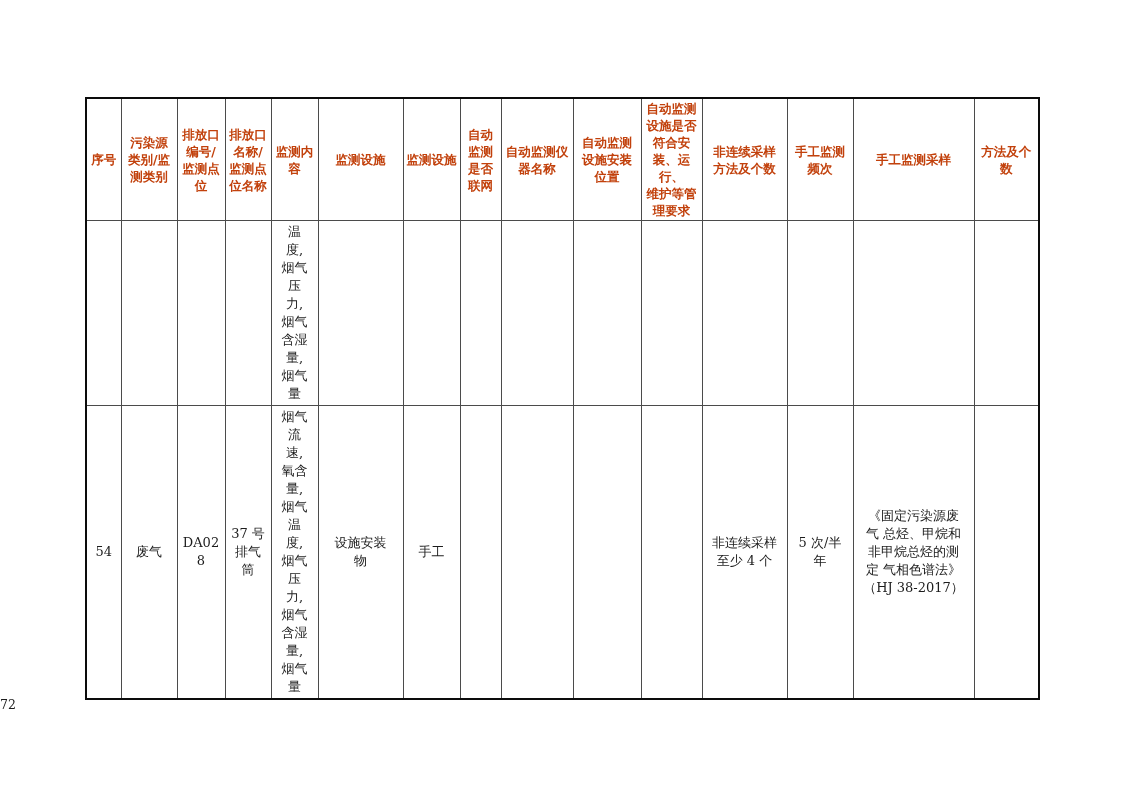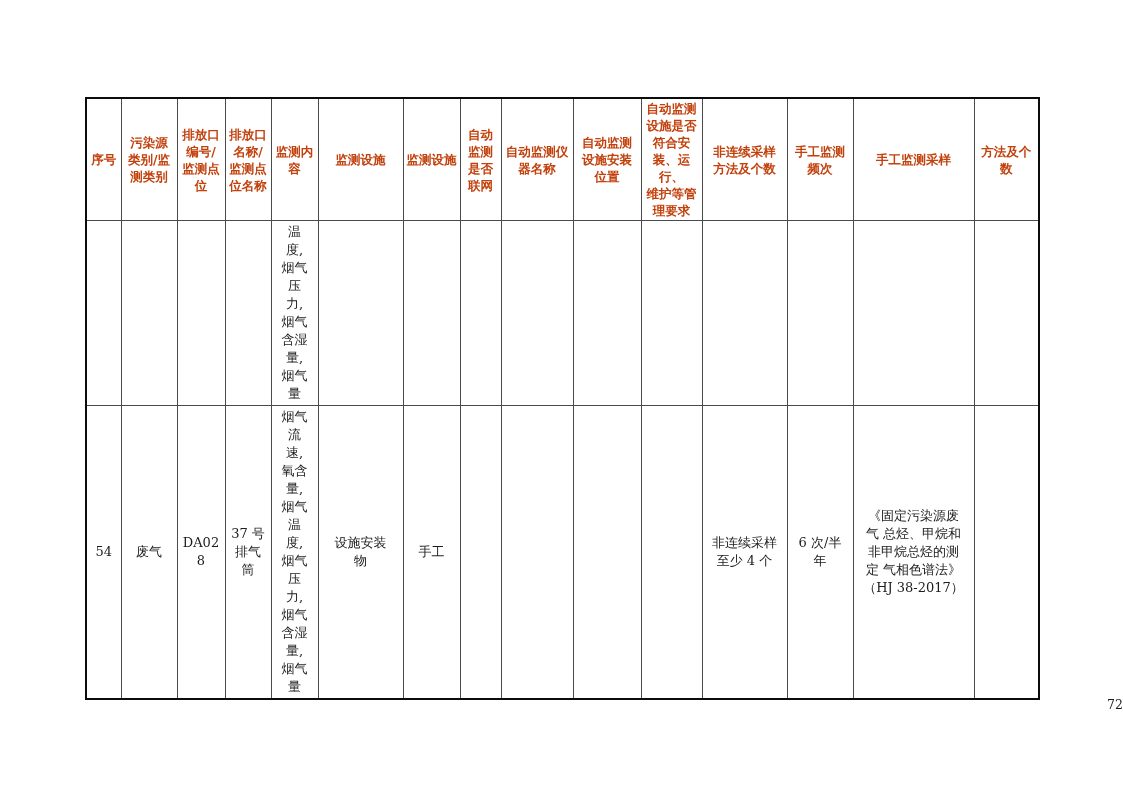--- a/index.html
+++ b/index.html
@@ -51,21 +51,21 @@
     font-size: 13px;
     line-height: 18px;
     color: #1c1c1c;
   }
   tr.header-row { height: 109px; }
   .page-number {
     position: absolute;
     left: 0;
     top: 697px;
     width: 1123px;
-    text-align: right;
+    text-align: left;
     font-family: "DejaVu Serif", "Liberation Serif", serif;
     font-size: 12.5px;
     color: #1c1c1c;
   }
 </style>
 </head>
 <body>
 
 <div class="doc-page">
 
@@ -181,21 +181,21 @@
 量</td>
           <td>设施安装
 物</td>
           <td>手工</td>
           <td></td>
           <td></td>
           <td></td>
           <td></td>
           <td>非连续采样
 至少 4 个</td>
-          <td>6 次/半
+          <td>5 次/半
 年</td>
           <td>《固定污染源废
 气 总烃、甲烷和
 非甲烷总烃的测
 定 气相色谱法》
 （HJ 38-2017）</td>
           <td></td>
         </tr>
       </tbody>
   </table>

